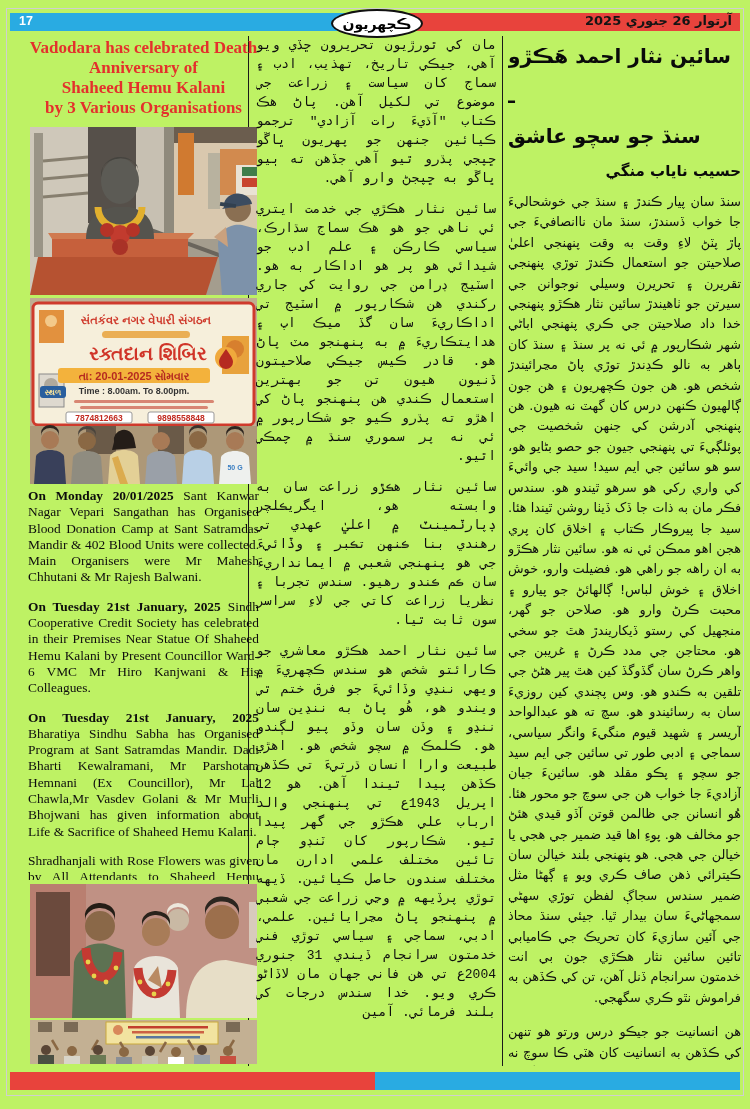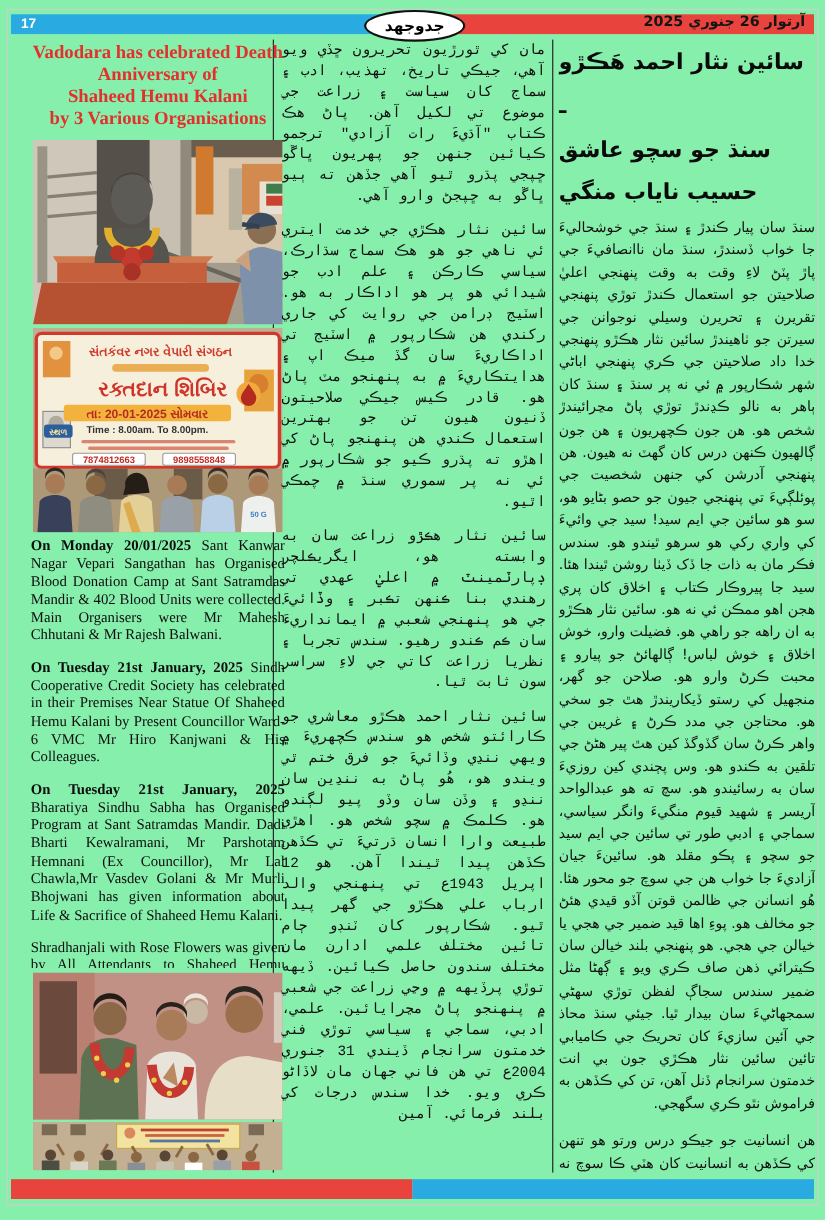--- a/index.html
+++ b/index.html
@@ -1,16 +1,16 @@
 <!DOCTYPE html>
 <html lang="en"><head>
 <meta charset="utf-8">
 <style>
   html,body{margin:0;padding:0;background:#ffffff;}
-  .page{position:relative;width:750px;height:1109px;background:#86efac;overflow:hidden;
+  .page{position:relative;width:750px;height:1109px;background:#bef264;overflow:hidden;
         font-family:"Liberation Sans",sans-serif;}
   .scan-frame{position:absolute;left:6px;top:8px;width:736px;height:1086px;
         border:1px solid #cfcfcf;pointer-events:none;}
 
   
   .topbar{position:absolute;left:10px;top:13px;width:730px;height:18px;}
   .topbar .blue{position:absolute;left:0;top:0;width:355px;height:18px;background:#29ABE2;}
   .topbar .red{position:absolute;left:355px;top:0;width:375px;height:18px;background:#E8433C;}
   .page-num{position:absolute;left:9px;top:1px;color:#fff;font-weight:bold;font-size:12.5px;}
   .issue-date{position:absolute;right:8px;top:0px;color:#141414;font-weight:bold;font-size:13px;
@@ -43,36 +43,36 @@
 
   
   .col-mid{position:absolute;left:256px;top:36px;width:240px;height:1030px;overflow:hidden;
         direction:rtl;font-family:"DejaVu Sans",sans-serif;}
   .col-mid p{margin:0 0 12px 0;font-size:13px;line-height:19px;text-align:justify;color:#0e0e0e;font-family:Liberation Mono, monospace;}
 
   
   .col-right{position:absolute;left:508px;top:36px;width:233px;height:1030px;overflow:hidden;
         direction:rtl;font-family:"DejaVu Sans",sans-serif;}
   .rc-head{width:100%;text-align:left;font-weight:bold;font-size:20px;line-height:40px;color:#0a0a0a;}
-  .rc-byline{width:100%;text-align:left;font-weight:bold;font-size:20px;margin:6px 0 12px 0;color:#0a0a0a;}
+  .rc-byline{width:100%;text-align:right;font-weight:bold;font-size:15px;margin:6px 0 12px 0;color:#0a0a0a;}
   .col-right p{margin:0 0 14px 0;font-size:12.8px;line-height:20.4px;text-align:justify;color:#0e0e0e;}
 </style>
 </head>
 <body>
 
 <div class="page">
   <div class="scan-frame"></div>
 
   <div class="topbar">
     <div class="blue">
       <span class="page-num">17</span>
     </div>
     <div class="red"></div>
     <span class="issue-date">آرتوار 26 جنوري 2025</span>
-    <div class="masthead">جدوجهد</div>
+    <div class="masthead">ڪچهريون</div>
   </div>
 
   <div class="vdiv d1"></div>
   <div class="vdiv d2"></div>
 
   <div class="col-left">
     <div class="red-headline">
       <div>Vadodara has celebrated Death</div>
       <div>Anniversary of</div>
       <div>Shaheed Hemu Kalani</div>

